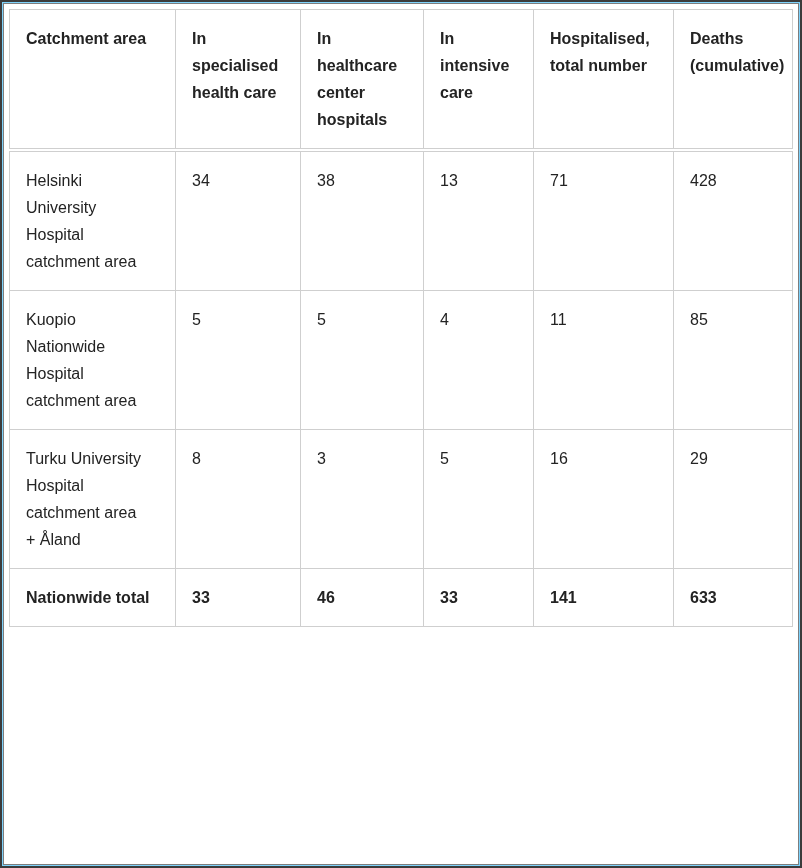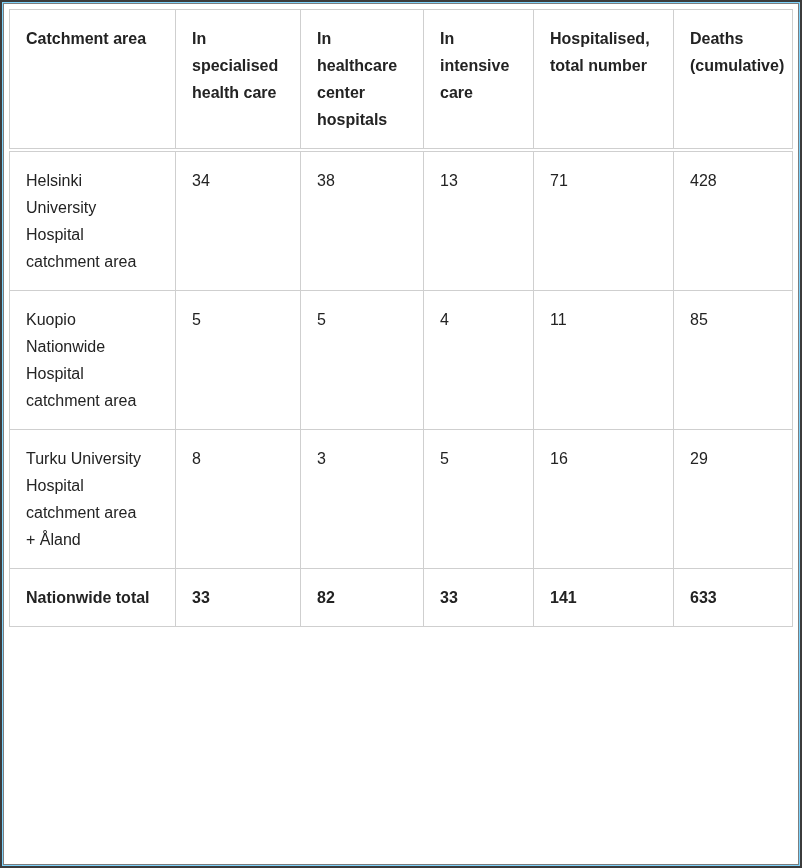--- a/index.html
+++ b/index.html
@@ -115,21 +115,21 @@
 + Åland</td>
           <td class="num">8</td>
           <td class="num">3</td>
           <td class="num">5</td>
           <td class="num">16</td>
           <td class="num">29</td>
         </tr>
         <tr class="total-row">
           <td>Nationwide total</td>
           <td class="num">33</td>
-          <td class="num">82</td>
+          <td class="num">46</td>
           <td class="num">33</td>
           <td class="num">141</td>
           <td class="num">633</td>
         </tr>
       </tbody>
     </table>
   </div>
 </div>
 
 </body></html>

